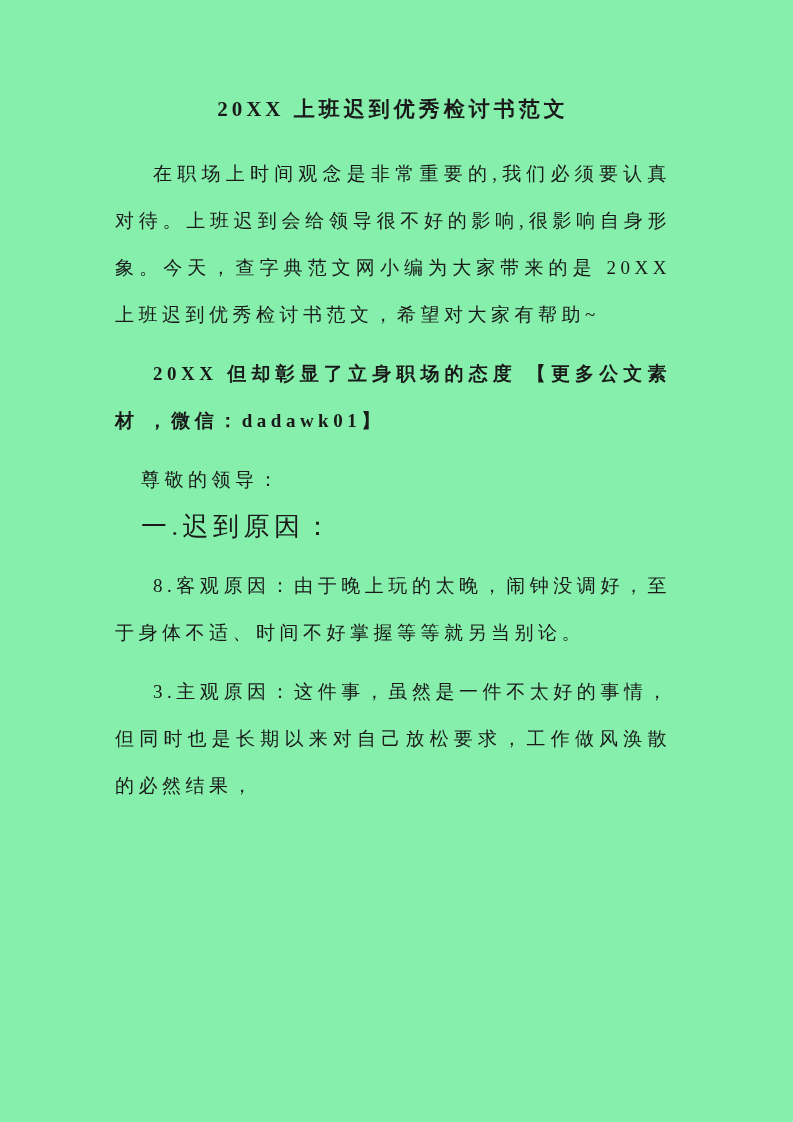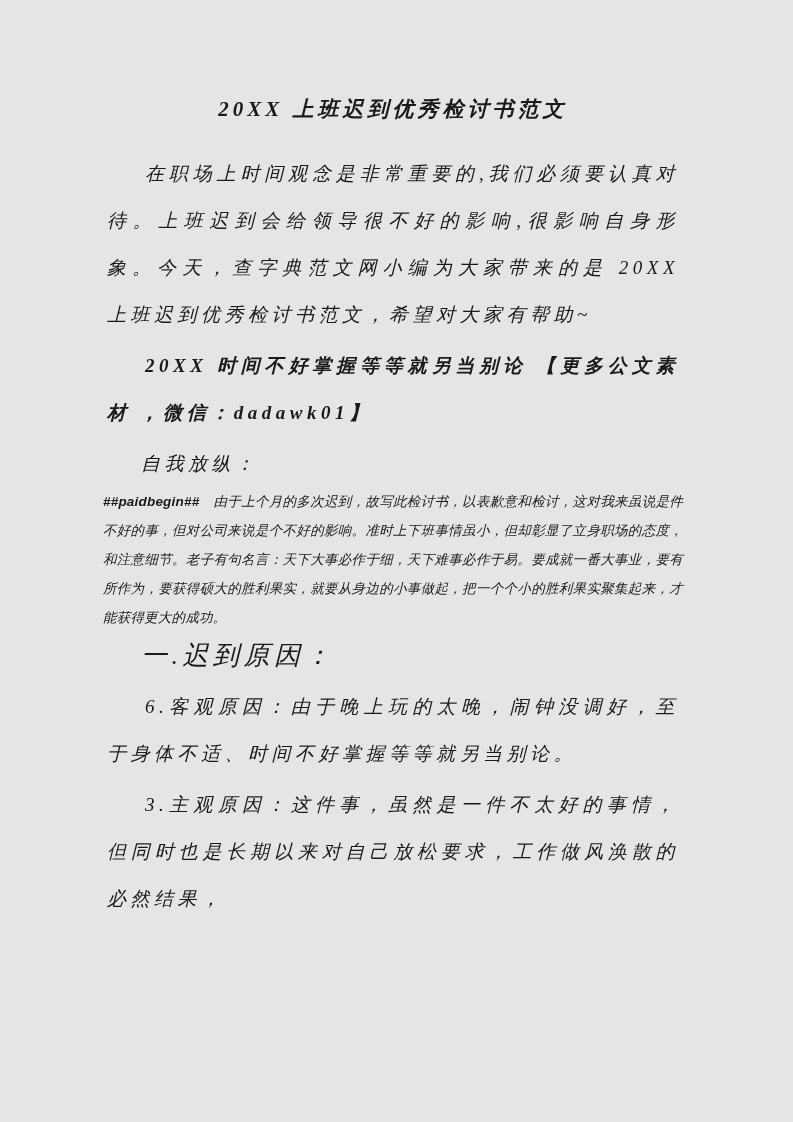--- a/index.html
+++ b/index.html
@@ -5,38 +5,37 @@
   html, body {
     margin: 0;
     padding: 0;
     background: #ffffff;
   }
   .page {
     position: relative;
     width: 793px;
     height: 1122px;
     margin: 0 auto;
-    background: #e5e5e5;
+    background: #86efac;
     box-sizing: border-box;
     padding: 93px 110px 0 103px;
     color: #1a1a1a;
     font-family: "Liberation Serif", serif;
     overflow: hidden;
-    font-style: italic;
   }
   .doc-title {
     margin: 0 0 24px 0;
     font-size: 21px;
     font-weight: bold;
     line-height: 33px;
     text-align: center;
     letter-spacing: 4px;
   }
   .body-para {
-    margin: 4px;
+    margin: 12px;
     font-size: 19px;
     line-height: 47px;
     letter-spacing: 4.5px;
     text-align: justify;
     text-indent: 38px;
   }
   .body-para.bold {
     font-weight: bold;
   }
   .salutation {
@@ -70,26 +69,25 @@
 </style>
 </head>
 <body>
 
 <div class="page">
 
   <h1 class="doc-title">20XX 上班迟到优秀检讨书范文</h1>
 
   <p class="body-para">在职场上时间观念是非常重要的,我们必须要认真对待。上班迟到会给领导很不好的影响,很影响自身形象。今天，查字典范文网小编为大家带来的是 20XX 上班迟到优秀检讨书范文，希望对大家有帮助~</p>
 
-  <p class="body-para bold"><span>20XX 时间不好掌握等等就另当别论</span><span> 【更多公文素材 ，微信：dadawk01】</span></p>
+  <p class="body-para bold"><span>20XX 但却彰显了立身职场的态度</span><span> 【更多公文素材 ，微信：dadawk01】</span></p>
 
-  <p class="salutation">自我放纵：</p>
+  <p class="salutation">尊敬的领导：</p>
 
-  <p class="paid-para"><span class="paid-marker">##paidbegin##</span><span>由于上个月的多次迟到，故写此检讨书，以表歉意和检讨，这对我来虽说是件不好的事，但对公司来说是个不好的影响。准时上下班事情虽小，但却彰显了立身职场的态度，和注意细节。老子有句名言：天下大事必作于细，天下难事必作于易。要成就一番大事业，要有所作为，要获得硕大的胜利果实，就要从身边的小事做起，把一个个小的胜利果实聚集起来，才能获得更大的成功。</span></p>
 
   <p class="section-heading">一.迟到原因：</p>
 
 
-  <p class="body-para">6.客观原因：由于晚上玩的太晚，闹钟没调好，至于身体不适、时间不好掌握等等就另当别论。</p>
+  <p class="body-para">8.客观原因：由于晚上玩的太晚，闹钟没调好，至于身体不适、时间不好掌握等等就另当别论。</p>
 
   <p class="body-para">3.主观原因：这件事，虽然是一件不太好的事情，但同时也是长期以来对自己放松要求，工作做风涣散的必然结果，</p>
 
 </div>
 
 </body></html>

